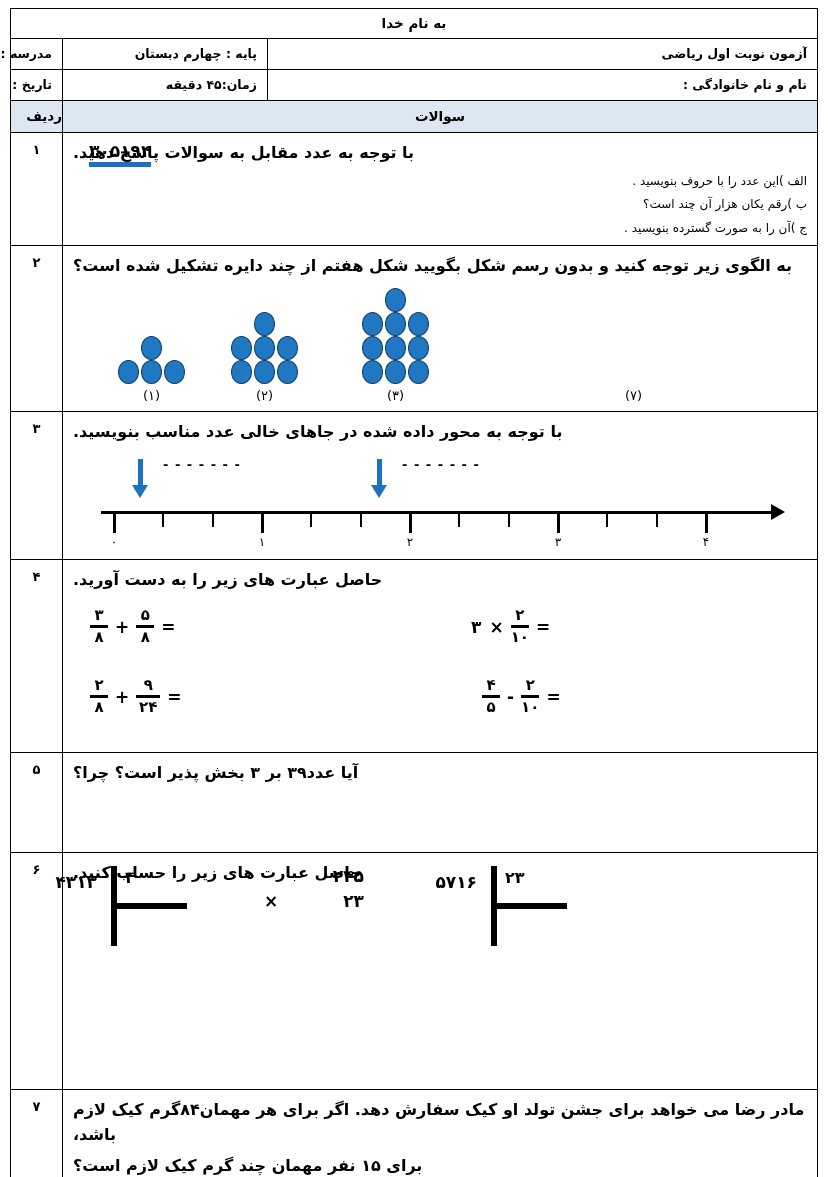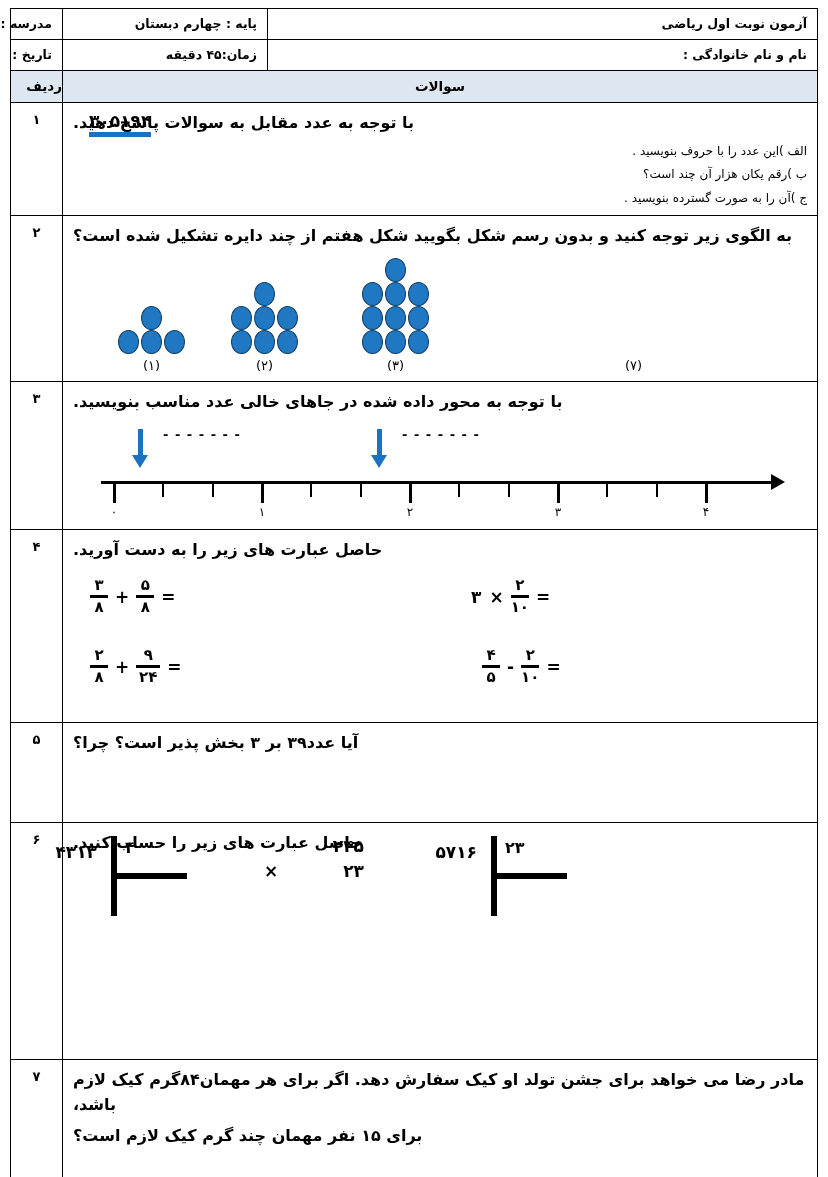--- a/index.html
+++ b/index.html
@@ -308,20 +308,23 @@
 
 <div class="sheet">
   <table class="exam">
     <colgroup>
       <col style="width:550px">
       <col style="width:205px">
       <col style="width:52px">
     </colgroup>
 
     <tbody>
+        <tr>
+      <td class="bismillah" colspan="3">به نام خدا</td>
+    </tr>
 
     <tr>
       <td class="hdr-cell hdr-right">آزمون نوبت اول ریاضی</td>
       <td class="hdr-cell hdr-mid">پایه : چهارم دبستان</td>
       <td class="hdr-cell hdr-left" style="width:205px">مدرسه :</td>
     </tr>
 
     <tr>
       <td class="hdr-cell hdr-right">نام و نام خانوادگی :</td>
       <td class="hdr-cell hdr-mid">زمان:۴۵ دقیقه</td>

